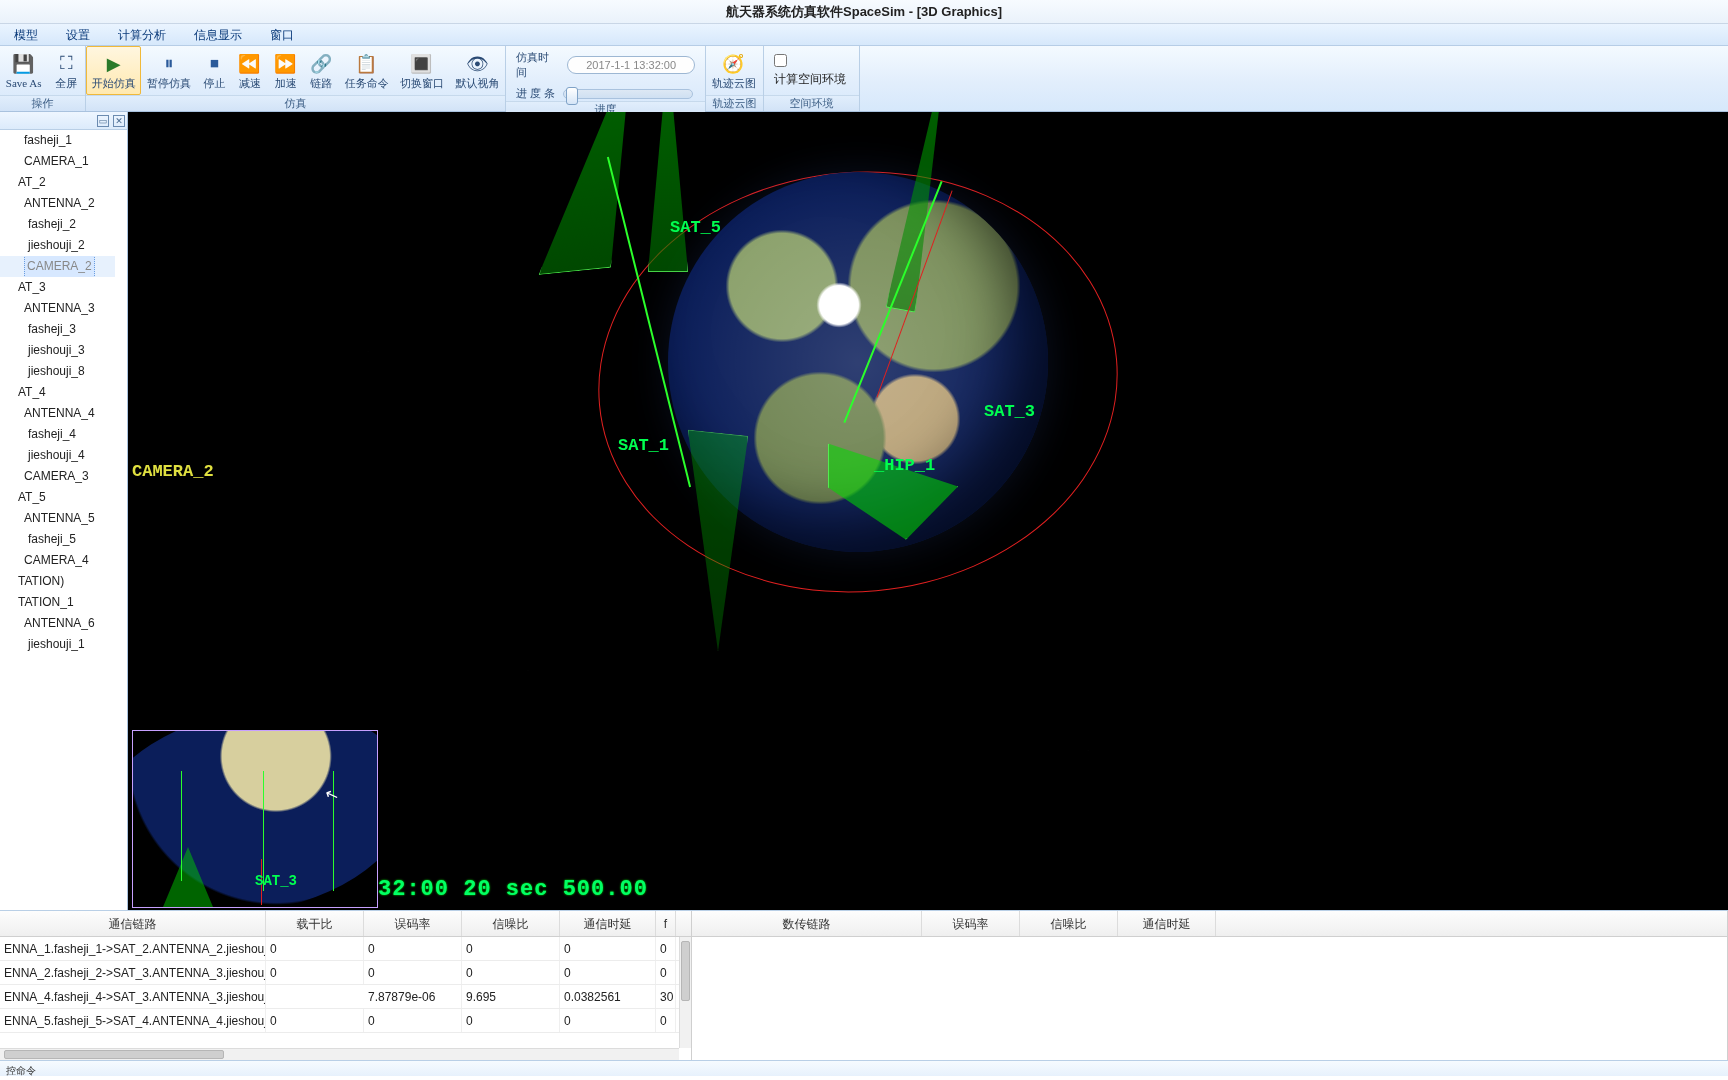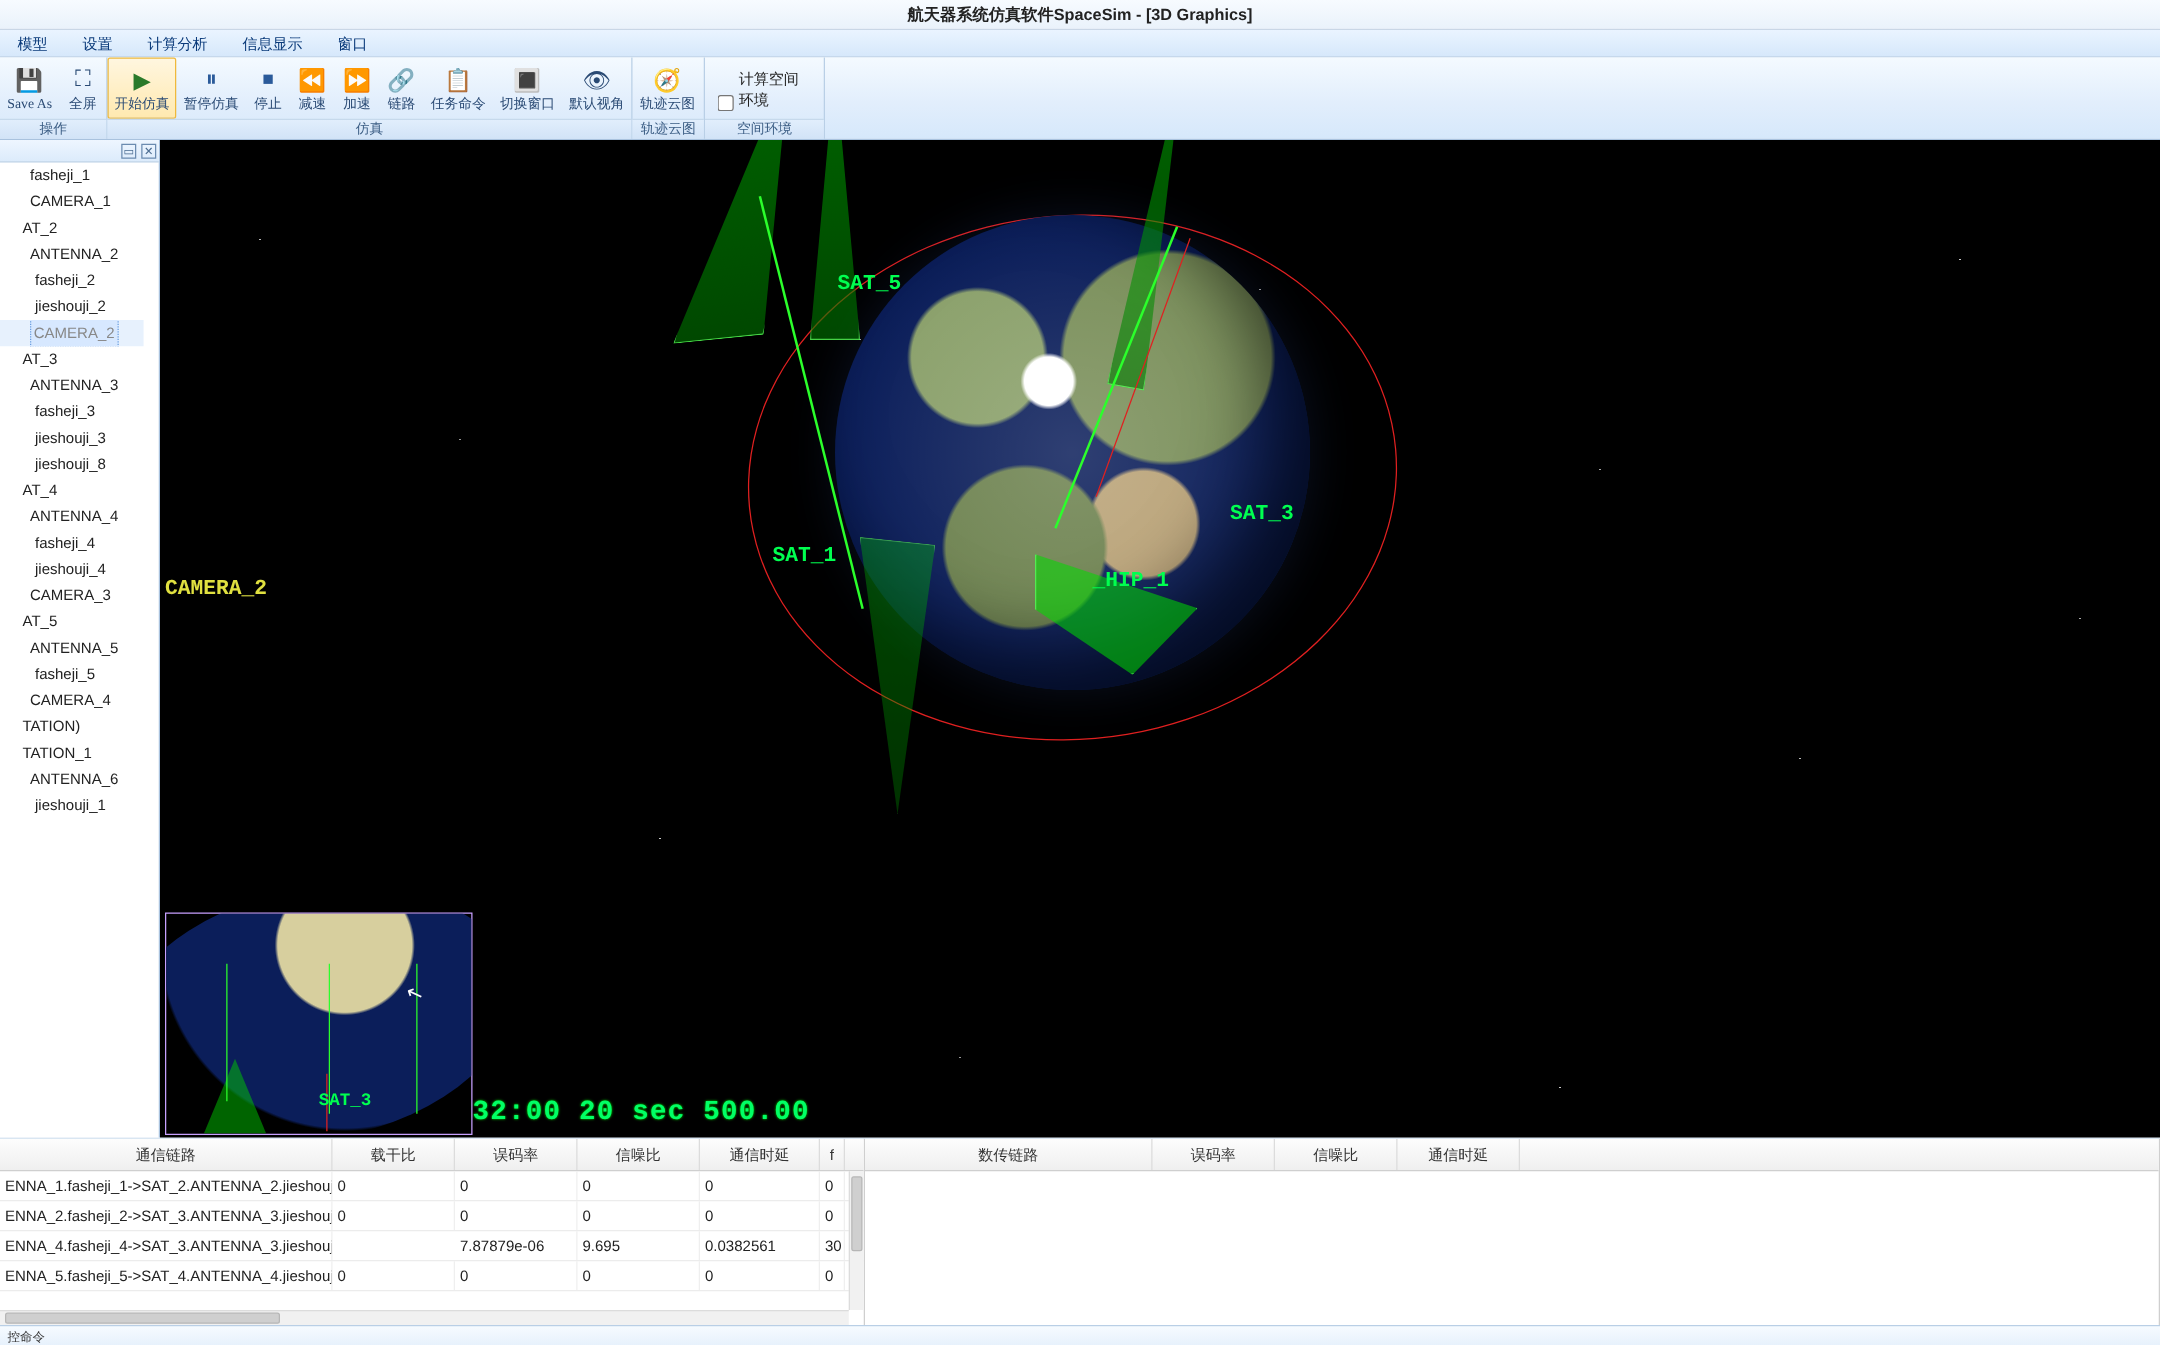--- a/index.html
+++ b/index.html
@@ -22,21 +22,21 @@
 .rbtn span.icn { width: 22px; height: 22px; display: flex; align-items: center; justify-content: center; font-size: 18px; }
 .rbtn .lbl { font-size: 11px; line-height: 12px; text-align: right; white-space: pre; font-family: Liberation Serif, serif; }
 .rbtn.active { border: 1px solid #f0b93a; background: linear-gradient(#fff6df,#ffe9b0); border-radius: 2px; }
 
 .simtime-block { padding: 4px 10px 0 10px; display: flex; flex-direction: column; gap: 6px; }
 .simtime-row { display: flex; align-items: center; gap: 8px; font-size: 11px; color: #2a4a74; }
 .simtime-row .timebox { width: 130px; height: 18px; border: 1px solid #9db7d3; border-radius: 9px; background: #fefefe; font-size: 11px; color: #888; text-align: center; line-height: 16px; }
 .simtime-row .slider { width: 130px; height: 10px; background: linear-gradient(#dde8f4,#cfe0f2); border: 1px solid #a9c2de; border-radius: 5px; position: relative; }
 .simtime-row .slider::after { content: ""; position: absolute; left: 2px; top: -3px; width: 10px; height: 16px; background: linear-gradient(#fff,#d5e5f7); border: 1px solid #7fa2c7; border-radius: 3px; }
 
-.spaceenv { padding: 6px 10px; display: flex; align-items: flex-end; gap: 4px; }
+.spaceenv { padding: 6px 10px; display: flex; align-items: flex-start; gap: 4px; flex-direction: column; }
 .spaceenv input { margin-top: 2px; }
 
 
 .mainarea { display: flex; height: calc(1080px - 24px - 22px - 66px - 20px - 150px); }
 
 
 .sidepanel { width: 128px; border-right: 1px solid #a9c2de; background: #fff; display: flex; flex-direction: column; }
 .sidepanel .paneltitle { height: 18px; background: linear-gradient(#eef6ff,#dcebfb); border-bottom: 1px solid #b9cfe6; display: flex; align-items: center; justify-content: flex-end; padding: 0 2px; gap: 4px; }
 .sidepanel .paneltitle .winicn { width: 12px; height: 12px; border: 1px solid #6b8bb0; font-size: 9px; line-height: 10px; text-align: center; color: #4a6b90; cursor: default; }
 .treewrap { flex: 1; overflow: hidden; position: relative; }
@@ -185,20 +185,35 @@
           <span class="lbl">切换窗口</span>
         </div>
       <div class="rbtn wide">
           <span class="icn">👁</span>
           <span class="lbl">默认视角</span>
         </div>
     </div>
     <div class="glabel">仿真</div>
   </div>
 
+  <div class="rgroup" style="width:200px">
+    <div class="btns">
+        <div class="simtime-block">
+      <div class="simtime-row">
+            <span>仿真时间</span>
+            <div class="timebox">2017-1-1 13:32:00</div>
+          </div>
+      <div class="simtime-row">
+            <span>进 度 条</span>
+            <div class="slider"></div>
+          </div>
+    </div>
+      </div>
+    <div class="glabel">进度</div>
+  </div>
 
   <div class="rgroup" style="width:58px">
     <div class="btns">
         <div class="rbtn wide">
           <span class="icn">🧭</span>
           <span class="lbl">轨迹云图</span>
         </div>
       </div>
     <div class="glabel">轨迹云图</div>
   </div>

